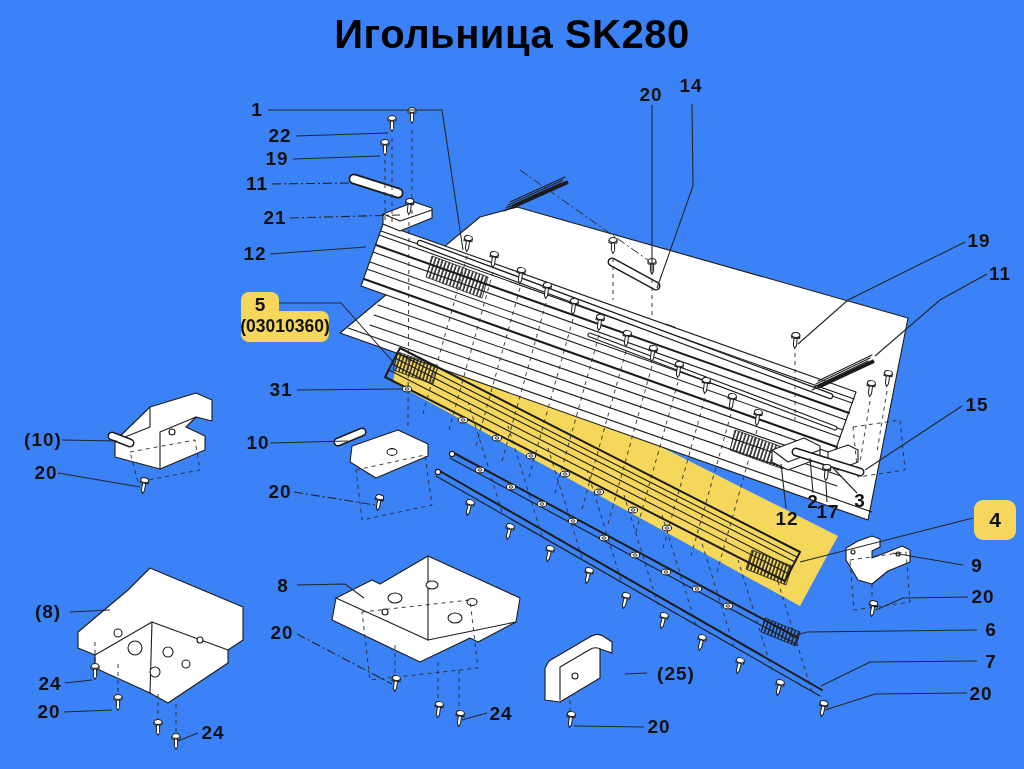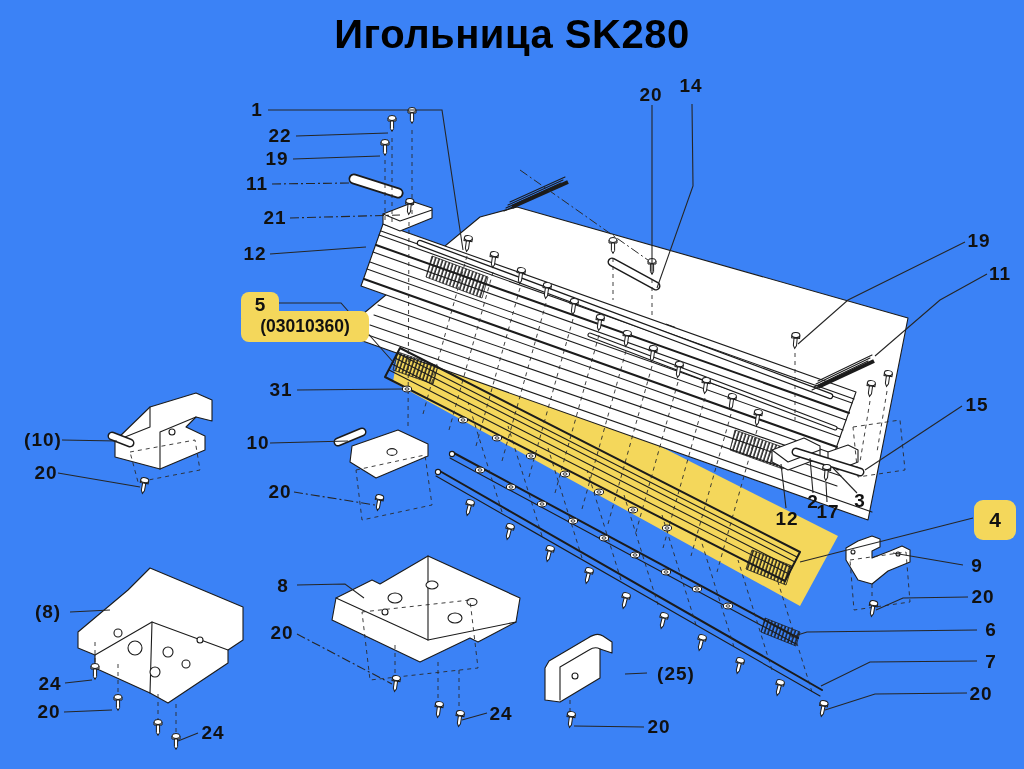--- a/index.html
+++ b/index.html
@@ -14,21 +14,21 @@
   .thick{stroke-width:2;}
   .dash{stroke:#2a2a2a;stroke-width:0.9;fill:none;stroke-dasharray:4 4;}
   .dd  {stroke:#2a2a2a;stroke-width:1;fill:none;stroke-dasharray:9 3 2 3;}
   .ld  {stroke:#262626;stroke-width:1.1;fill:none;}
   .hl  {fill:var(--hl);stroke:none;}
   .co{position:absolute;transform:translate(-50%,-50%);
       font:700 19px "Liberation Sans",sans-serif;letter-spacing:1px;color:#111;white-space:nowrap;}
   .note-tab{position:absolute;left:241px;top:292px;width:38px;height:26px;background:var(--hl);
             border-radius:8px 8px 3px 0;display:flex;align-items:center;justify-content:center;
             font:700 19px "Liberation Sans",sans-serif;color:#111;}
-  .note-body{position:absolute;left:241px;top:311px;width:128px;height:31px;background:var(--hl);
+  .note-body{position:absolute;left:241px;top:311px;width:88px;height:31px;background:var(--hl);
              border-radius:8px;display:flex;align-items:center;justify-content:center;
              font:700 17.5px "Liberation Sans",sans-serif;color:#111;}
   .co4{position:absolute;left:974px;top:500px;width:42px;height:40px;background:var(--hl);
        border-radius:9px;display:flex;align-items:center;justify-content:center;
        font:700 21px "Liberation Sans",sans-serif;color:#111;}
 </style>
 </head>
 <body>
 
 <div id="stage">

